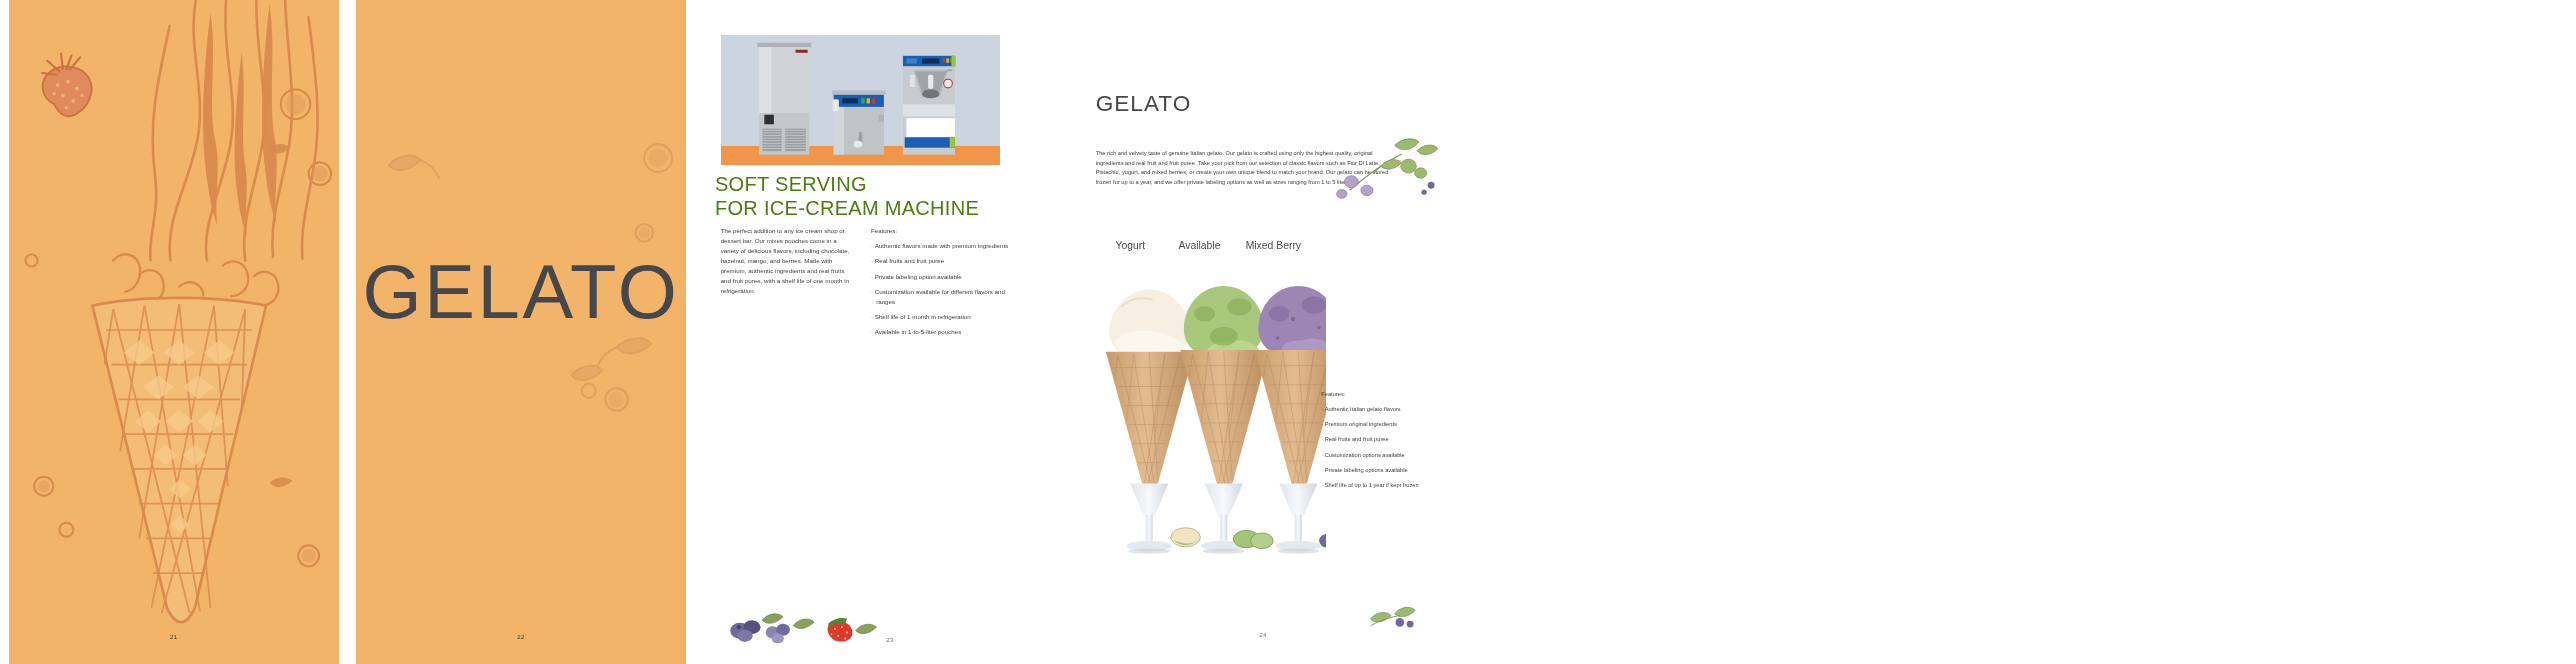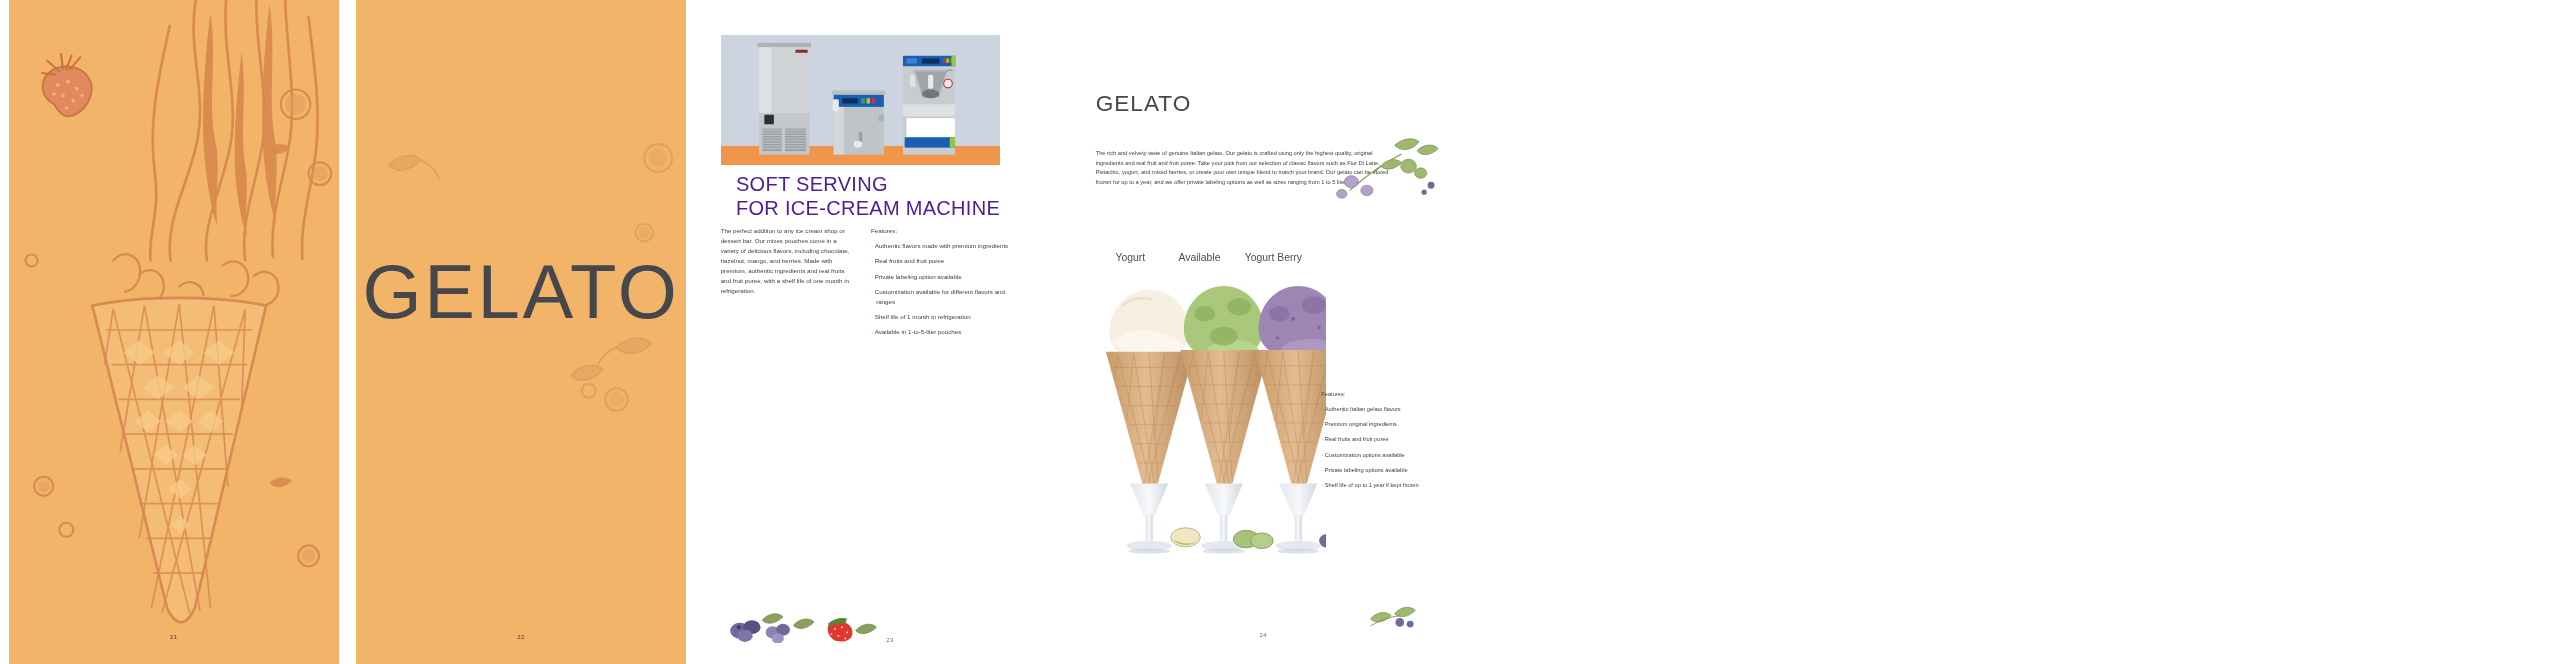--- a/index.html
+++ b/index.html
@@ -53,25 +53,25 @@
   }
   .machine-hero {
     position: absolute;
     left: 8.7px; top: 35px;
     width: 279px; height: 130px;
     background: #ccd4e0;
     overflow: hidden;
   }
   .heading-2line {
     position: absolute;
-    left: 24px; top: 173px;
+    left: 3px; top: 173px;
     font-size: 20px;
     line-height: 1.18;
     letter-spacing: 0.3px;
-    color: #4c1d95;
+    color: #4d7c0f;
     font-weight: 400;
     white-space: pre-line;
   }
   .body-col {
     position: absolute;
     left: 8.7px; top: 226px;
     width: 130px;
     font-size: 6.2px;
     line-height: 1.62;
     color: #3c3c3c;
@@ -112,21 +112,21 @@
   #page-24 .intro {
     position: absolute;
     left: 10.4px; top: 149px;
     width: 295px;
     font-size: 5.7px;
     line-height: 1.68;
     color: #3c3c3c;
   }
   .flavor-labels {
     position: absolute;
-    left: 10.4px; top: 252px;
+    left: 10.4px; top: 240px;
     width: 217px;
     display: flex;
   }
   .flavor-labels span {
     font-size: 10.4px;
     color: #4a4c4f;
     text-align: center;
   }
   .flavor-labels span:nth-child(1) { width: 73px; }
   .flavor-labels span:nth-child(2) { width: 73px; }
@@ -431,21 +431,21 @@
 
   <div class="page" id="page-24">
 
     <div class="title">GELATO</div>
 
     <div class="intro">The rich and velvety taste of genuine Italian gelato. Our gelato is crafted using only the highest quality, original ingredients and real fruit and fruit puree. Take your pick from our selection of classic flavors such as Fior Di Latte, Pistachio, yogurt, and mixed berries, or create your own unique blend to match your brand. Our gelato can be stored frozen for up to a year, and we offer private labeling options as well as sizes ranging from 1 to 5 liters.</div>
 
     <div class="flavor-labels">
       <span>Yogurt</span>
       <span>Available</span>
-      <span>Yogurt Berry</span>
+      <span>Mixed Berry</span>
     </div>
 
     <svg class="cones" viewBox="0 0 270 400">
       <defs>
         <linearGradient id="coneg" x1="0" y1="0" x2="1" y2="0">
           <stop offset="0%" stop-color="#c99a69"></stop>
           <stop offset="45%" stop-color="#e2bc90"></stop>
           <stop offset="100%" stop-color="#b98a5c"></stop>
         </linearGradient>
         <linearGradient id="glassg" x1="0" y1="0" x2="1" y2="0">

